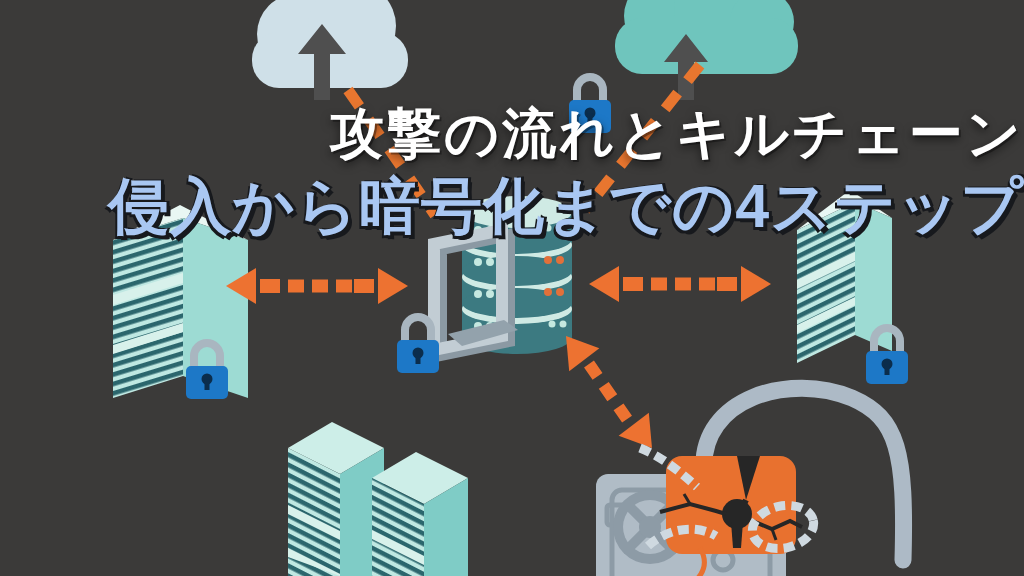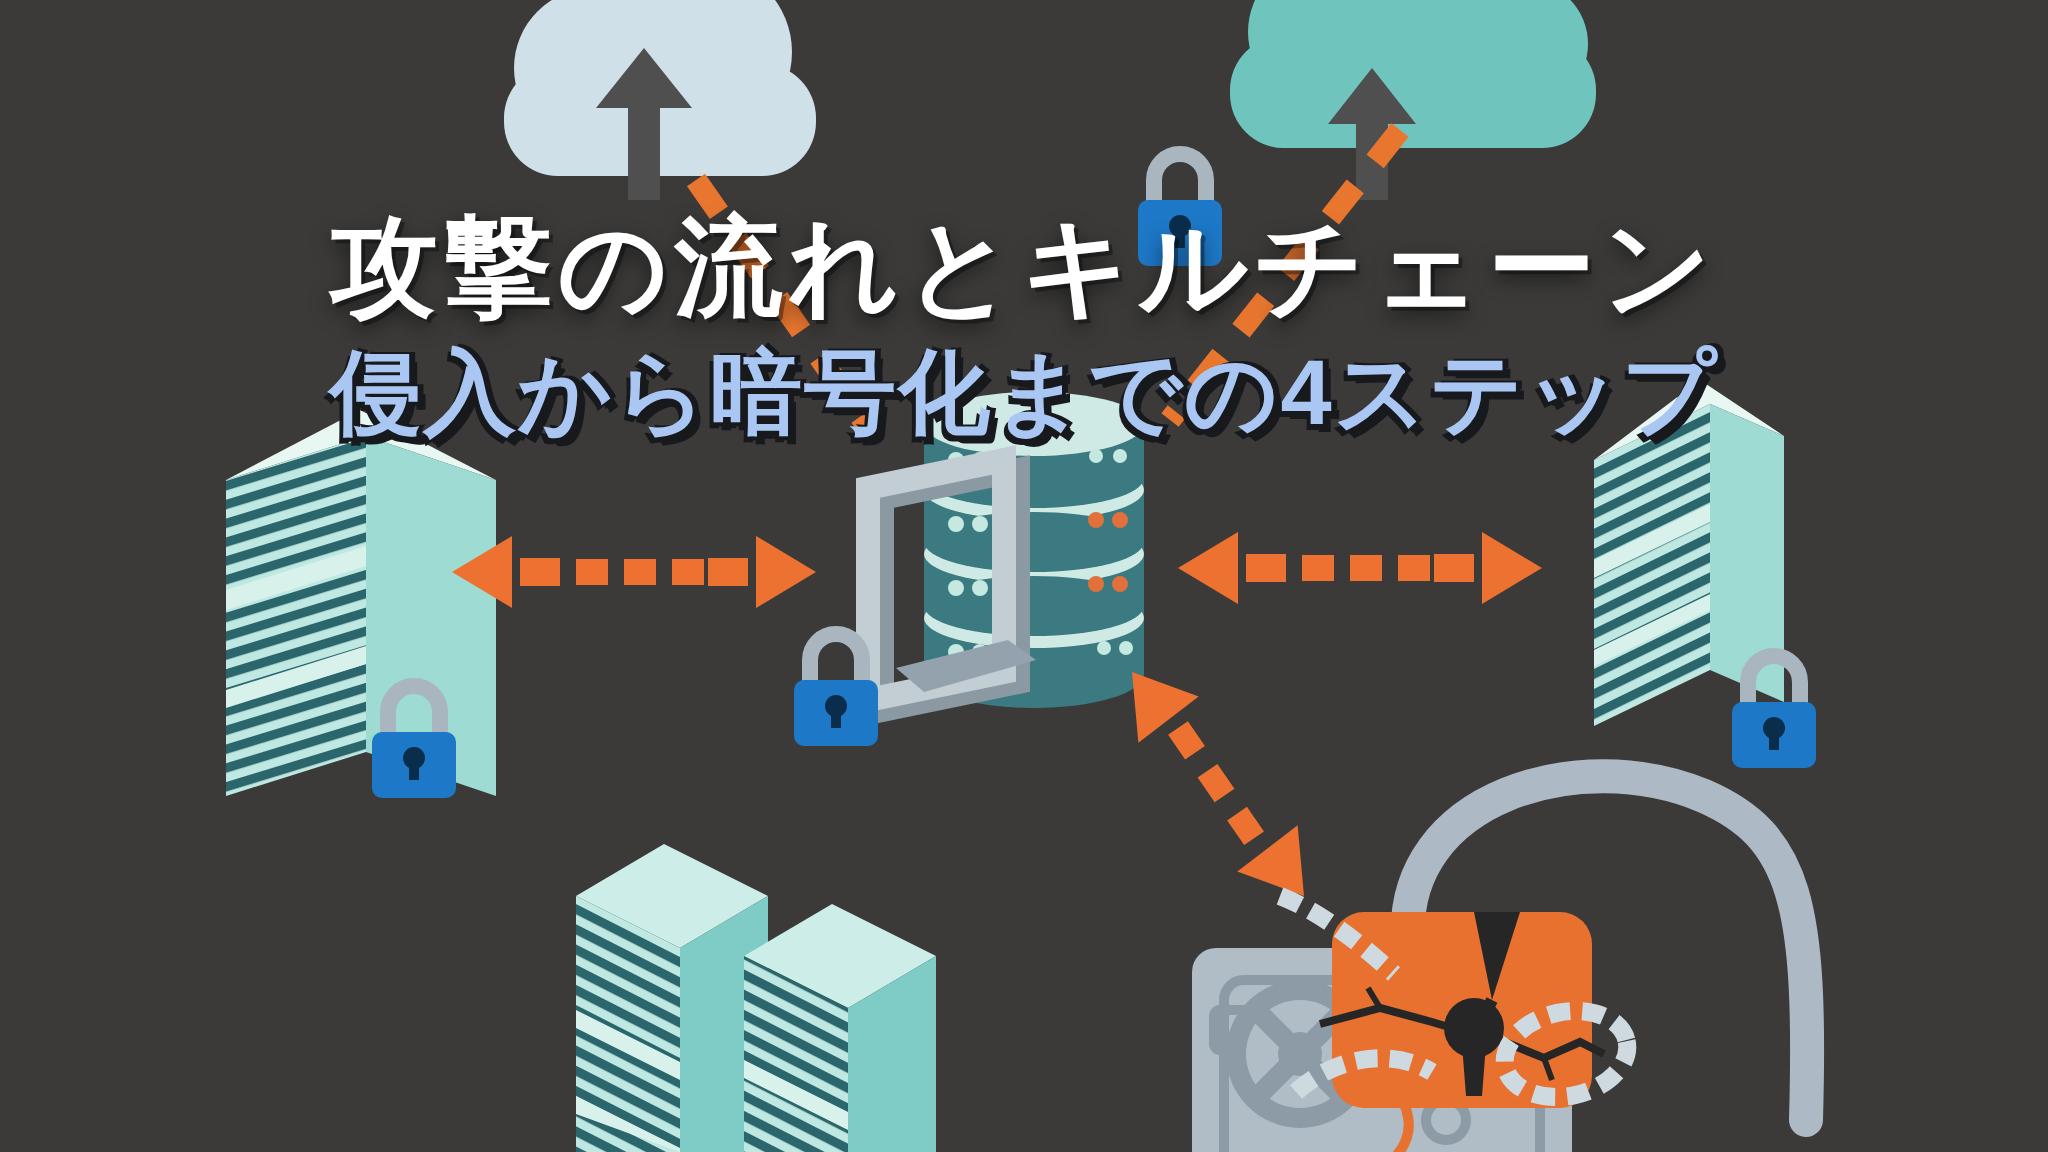--- a/index.html
+++ b/index.html
@@ -3,29 +3,29 @@
 <meta charset="utf-8">
 <style>
   html,body{margin:0;padding:0;background:#222;}
   .stage{
     position:relative;width:1024px;height:576px;overflow:hidden;
     background:#3b3a39;
     font-family:"Liberation Sans","DejaVu Sans",sans-serif;
   }
   .stage svg{position:absolute;left:0;top:0;}
   .title-line{
-    position:absolute;left:0;right:0;text-align:center;
+    position:absolute;left:0;right:0;text-align:right;
     font-weight:800;white-space:nowrap;z-index:5;
   }
   .title-line.l1{
     top:98px;font-size:54px;letter-spacing:3px;color:#ffffff;
     text-shadow:0 4px 10px rgba(0,0,0,.55),2px 2px 0 rgba(0,0,0,.35);
   }
   .title-line.l2{
-    top:166px;font-size:46px;letter-spacing:1px;color:#a9c7f2;
+    top:166px;font-size:61px;letter-spacing:1px;color:#a9c7f2;
     text-shadow:4px 4px 0 #17191d,2px 2px 0 #17191d,-2px 3px 0 #17191d,3px -1px 0 #17191d;
   }
 </style>
 </head>
 <body>
 
 <div class="stage">
 
 <svg width="1024" height="576" viewBox="0 0 1024 576">
   <defs>

